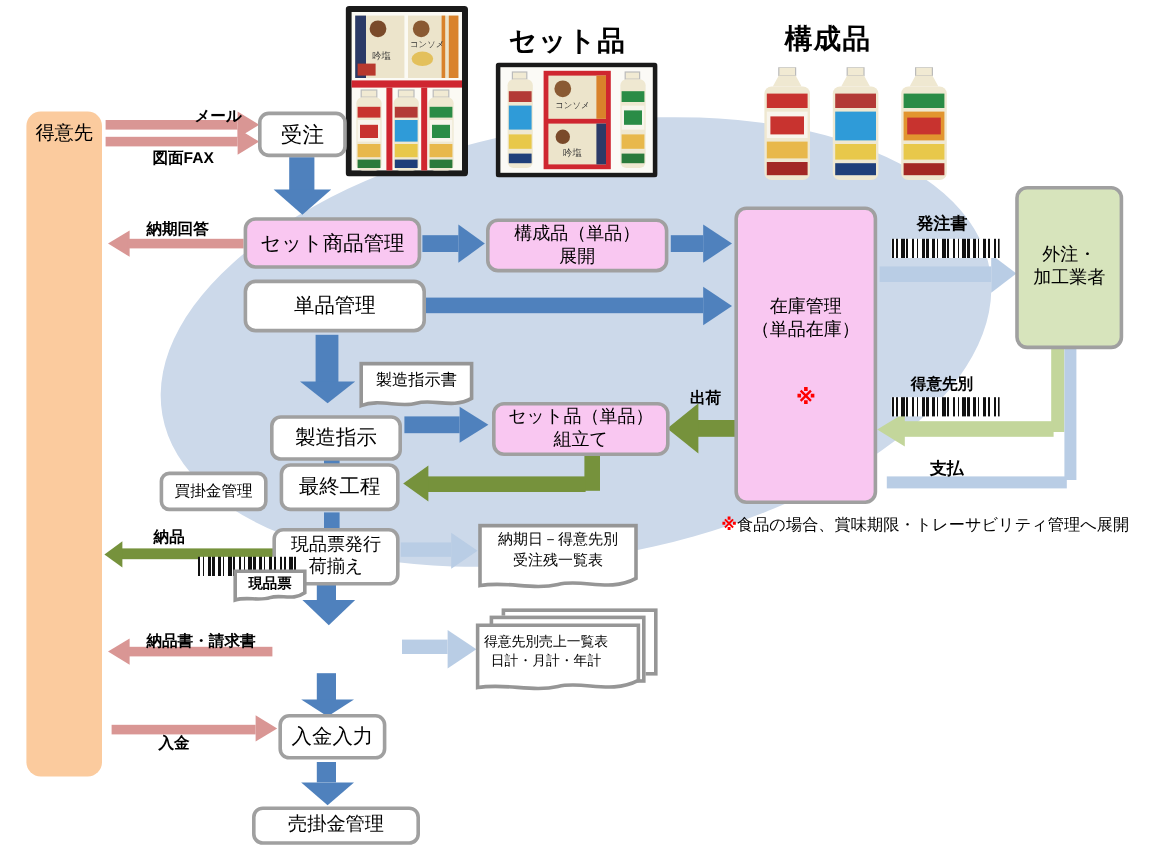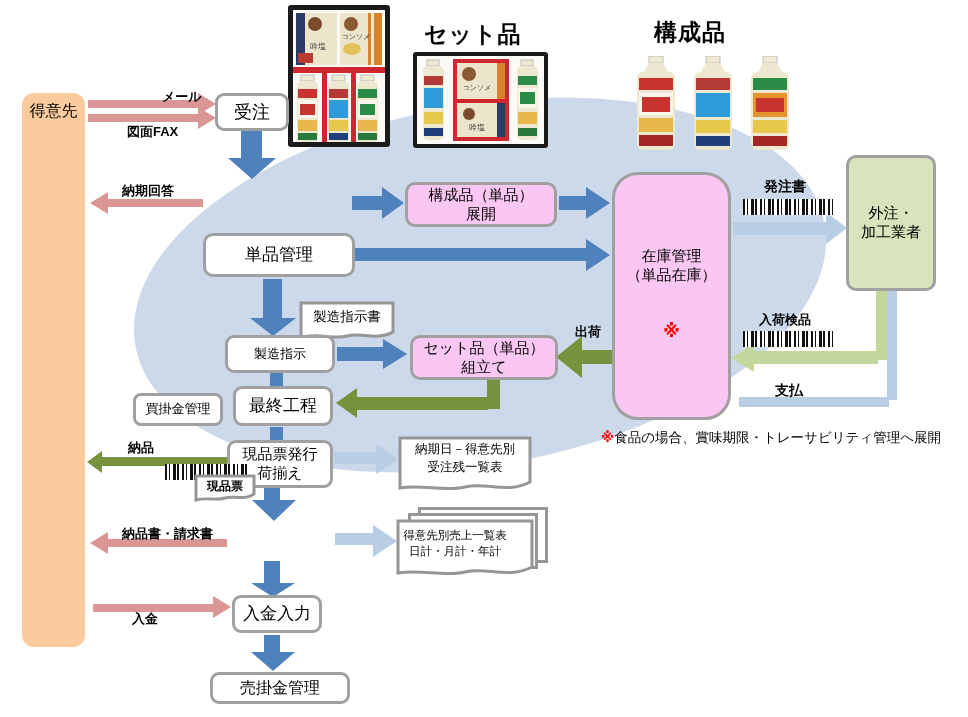--- a/index.html
+++ b/index.html
@@ -211,37 +211,40 @@
   <div class="tri" style="left:373px;top:525px;border-top:16px solid transparent;border-bottom:16px solid transparent;border-left:24px solid #b9cde5;"></div>
 
   <svg class="abs" style="left:299px;top:301px;" width="96" height="44">
     <path d="M2,2 H94 V31 C78,40 62,31 48,35 C34,39 17,31 2,37 Z" fill="#ffffff" stroke="#969696" stroke-width="3"></path>
   </svg>
   <div class="doc-text" style="left:299px;top:308px;width:96px;font-size:13.5px;">製造指示書</div>
 
   <div class="node" style="left:215px;top:93px;width:74px;height:38px;font-size:18px;border-radius:9px;">
     <span>受注</span>
   </div>
+  <div class="node pink" style="left:203px;top:181px;width:148px;height:43px;font-size:17px;">
+    <span>セット商品管理</span>
+  </div>
   <div class="node" style="left:203px;top:233px;width:152px;height:44px;font-size:17px;">
     <span>単品管理</span>
   </div>
   <div class="node pink" style="left:405px;top:182px;width:152px;height:45px;font-size:15px;">
     <span>構成品（単品）</span>
     <span>展開</span>
   </div>
-  <div class="node pink" style="left:612px;top:172px;width:119px;height:248px;font-size:15px;border-radius:26px;justify-content:flex-start;padding-top:72px;">
+  <div class="node pink" style="left:612px;top:172px;width:119px;height:248px;font-size:15px;border-radius:10px;justify-content:flex-start;padding-top:72px;">
     <span>在庫管理</span>
     <span>（単品在庫）</span>
     <span style="color:#ff0000;font-weight:bold;font-size:17px;margin-top:36px;">※</span>
   </div>
   <div class="node green" style="left:846px;top:155px;width:90px;height:136px;font-size:15px;">
     <span>外注・</span>
     <span>加工業者</span>
   </div>
-  <div class="node" style="left:225px;top:335px;width:110px;height:38px;font-size:13px;border-radius:9px;">
+  <div class="node" style="left:225px;top:346px;width:110px;height:38px;font-size:17px;border-radius:9px;">
     <span>製造指示</span>
   </div>
   <div class="node pink" style="left:410px;top:335px;width:148px;height:45px;font-size:15px;">
     <span>セット品（単品）</span>
     <span>組立て</span>
   </div>
   <div class="node" style="left:233px;top:386px;width:100px;height:40px;font-size:17px;border-radius:9px;">
     <span>最終工程</span>
   </div>
   <div class="node" style="left:133px;top:393px;width:90px;height:33px;font-size:13px;border-radius:8px;">
@@ -282,21 +285,21 @@
   </svg>
   <div class="doc-text" style="left:396px;top:527px;width:118px;font-size:11.5px;">
     <div>得意先別売上一覧表</div>
     <div>日計・月計・年計</div>
   </div>
 
   <div class="lbl" style="left:127px;top:88px;margin-left:35px;">メール</div>
   <div class="lbl" style="left:127px;top:123px;">図面FAX</div>
   <div class="lbl" style="left:122px;top:182px;">納期回答</div>
   <div class="lbl" style="left:764px;top:178px;font-size:14px;">発注書</div>
-  <div class="lbl" style="left:759px;top:311px;">入荷検品</div>
+  <div class="lbl" style="left:759px;top:311px;">得意先別</div>
   <div class="lbl" style="left:775px;top:382px;font-size:14px;">支払</div>
   <div class="lbl" style="left:575px;top:323px;">出荷</div>
   <div class="lbl" style="left:128px;top:439px;">納品</div>
   <div class="lbl" style="left:122px;top:525px;">納品書・請求書</div>
   <div class="lbl" style="left:132px;top:610px;">入金</div>
 
   <div class="note" style="left:601px;top:429px;">
     <span class="mark">※</span><span>食品の場合、賞味期限・トレーサビリティ管理へ展開</span>
   </div>
 

